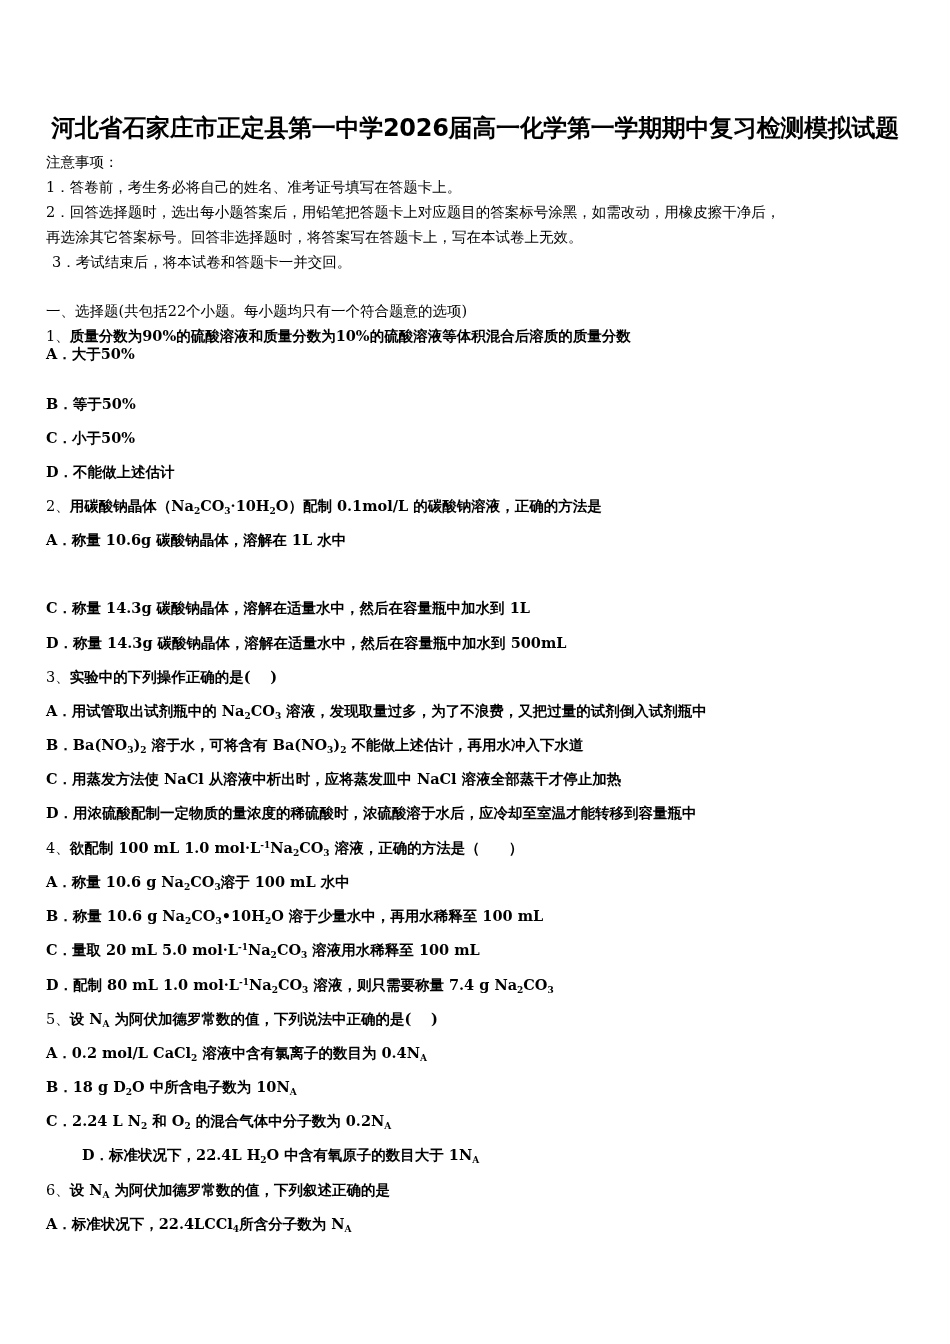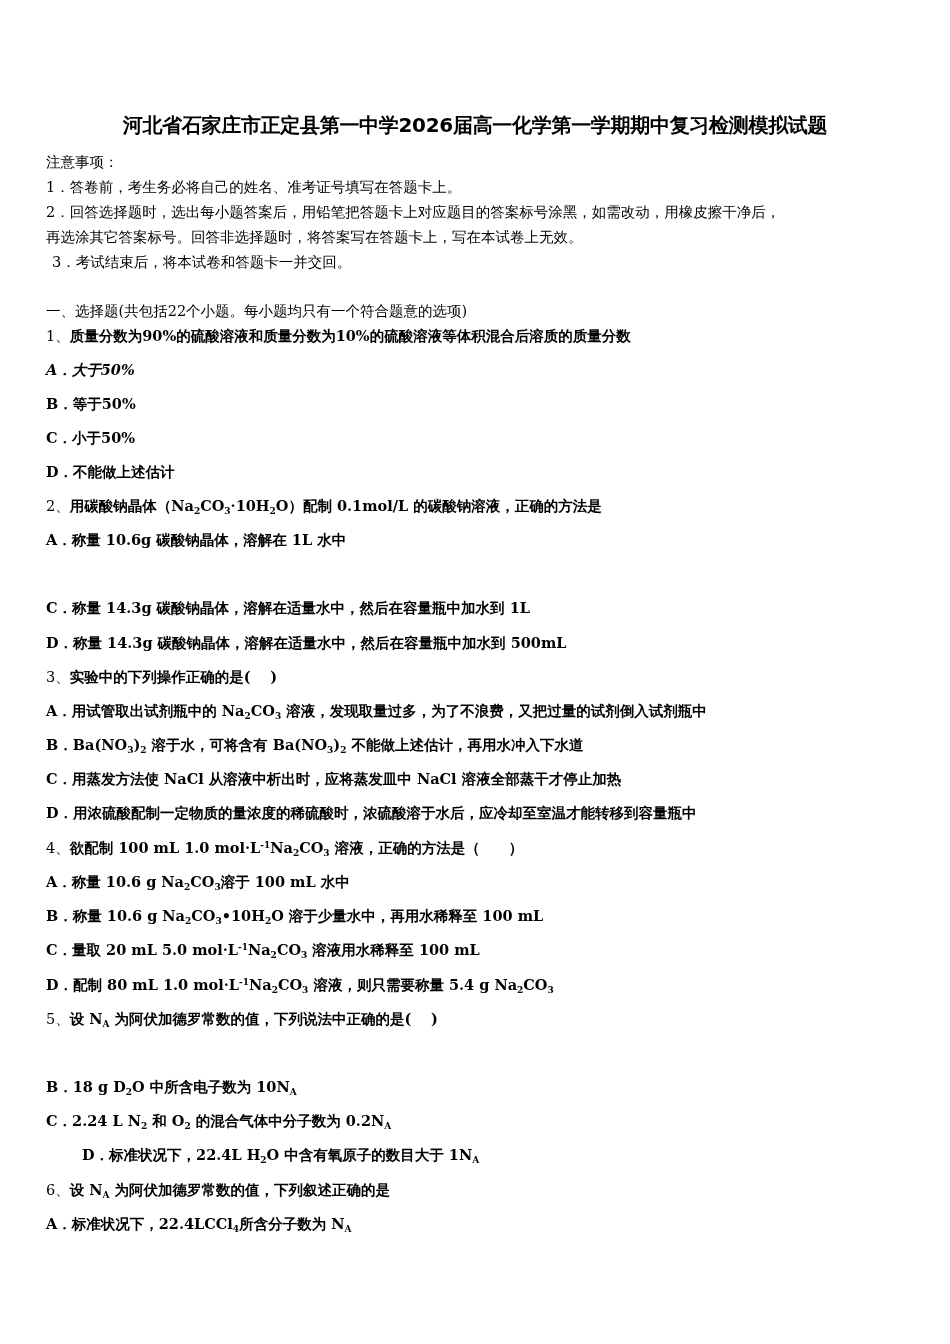--- a/index.html
+++ b/index.html
@@ -5,21 +5,21 @@
   html, body { margin: 0; padding: 0; background: #ffffff; }
   body {
     width: 950px; height: 1344px; position: relative; overflow: hidden;
     font-family: "DejaVu Serif", "Liberation Serif", serif;
     color: #000;
   }
   .page { position: absolute; left: 0; top: 0; width: 950px; height: 1344px; }
   .title {
     position: absolute; left: 0; width: 950px; top: 112px;
     text-align: center; font-family: "DejaVu Sans", "Liberation Sans", sans-serif;
-    font-weight: bold; font-size: 20px; letter-spacing: -0.3px;
+    font-weight: bold; font-size: 24px; letter-spacing: -0.3px;
   }
   .line {
     position: absolute; left: 46px; font-size: 14.5px; white-space: nowrap;
     line-height: 20px;
   }
   .b { font-weight: bold; }
   .qnum { font-weight: normal; }
   sub, sup { font-size: 9px; line-height: 0; }
   sub { vertical-align: -3px; }
   sup { vertical-align: 5px; }
@@ -35,21 +35,21 @@
   <div class="line" style="top:177px;">1．答卷前，考生务必将自己的姓名、准考证号填写在答题卡上。</div>
   <div class="line" style="top:202px;">2．回答选择题时，选出每小题答案后，用铅笔把答题卡上对应题目的答案标号涂黑，如需改动，用橡皮擦干净后，</div>
   <div class="line" style="top:227px;">再选涂其它答案标号。回答非选择题时，将答案写在答题卡上，写在本试卷上无效。</div>
   <div class="line" style="top:252px;margin-left:6px;">3．考试结束后，将本试卷和答题卡一并交回。</div>
 
   <div class="line" style="top:301px;">一、选择题(共包括22个小题。每小题均只有一个符合题意的选项)</div>
 
   <div class="line b" style="top:326px;">
     <span class="qnum">1、</span><span>质量分数为90%的硫酸溶液和质量分数为10%的硫酸溶液等体积混合后溶质的质量分数</span>
   </div>
-  <div class="line b" style="top:360px;font-style:italic;">A．大于50%</div>
+  <div class="line b" style="top:344px;">A．大于50%</div>
   <div class="line b" style="top:394px;">B．等于50%</div>
   <div class="line b" style="top:428px;">C．小于50%</div>
   <div class="line b" style="top:462px;">D．不能做上述估计</div>
 
   <div class="line b" style="top:496px;">
     <span class="qnum">2、</span><span>用碳酸钠晶体（Na</span><sub>2</sub><span>CO</span><sub>3</sub><span>·10H</span><sub>2</sub><span>O）配制 0.1mol/L 的碳酸钠溶液，正确的方法是</span>
   </div>
   <div class="line b" style="top:530px;">A．称量 10.6g 碳酸钠晶体，溶解在 1L 水中</div>
   <div class="line b" style="top:598px;">C．称量 14.3g 碳酸钠晶体，溶解在适量水中，然后在容量瓶中加水到 1L</div>
   <div class="line b" style="top:633px;">D．称量 14.3g 碳酸钠晶体，溶解在适量水中，然后在容量瓶中加水到 500mL</div>
@@ -72,25 +72,28 @@
   <div class="line b" style="top:872px;">
     <span>A．称量 10.6 g Na</span><sub>2</sub><span>CO</span><sub>3</sub><span>溶于 100 mL 水中</span>
   </div>
   <div class="line b" style="top:906px;">
     <span>B．称量 10.6 g Na</span><sub>2</sub><span>CO</span><sub>3</sub><span>•10H</span><sub>2</sub><span>O 溶于少量水中，再用水稀释至 100 mL</span>
   </div>
   <div class="line b" style="top:940px;">
     <span>C．量取 20 mL 5.0 mol·L</span><sup>-1</sup><span>Na</span><sub>2</sub><span>CO</span><sub>3</sub><span> 溶液用水稀释至 100  mL</span>
   </div>
   <div class="line b" style="top:975px;">
-    <span>D．配制 80 mL 1.0 mol·L</span><sup>-1</sup><span>Na</span><sub>2</sub><span>CO</span><sub>3</sub><span> 溶液，则只需要称量 5.4 g Na</span><sub>2</sub><span>CO</span><sub>3</sub>
+    <span>D．配制 80 mL 1.0 mol·L</span><sup>-1</sup><span>Na</span><sub>2</sub><span>CO</span><sub>3</sub><span> 溶液，则只需要称量 7.4 g Na</span><sub>2</sub><span>CO</span><sub>3</sub>
   </div>
 
   <div class="line b" style="top:1009px;">
     <span class="qnum">5、</span><span>设 N</span><sub>A</sub><span> 为阿伏加德罗常数的值，下列说法中正确的是(　 )</span>
+  </div>
+  <div class="line b" style="top:1043px;">
+    <span>A．0.2 mol/L CaCl</span><sub>2</sub><span> 溶液中含有氯离子的数目为 0.4N</span><sub>A</sub>
   </div>
   <div class="line b" style="top:1077px;">
     <span>B．18 g D</span><sub>2</sub><span>O 中所含电子数为 10N</span><sub>A</sub>
   </div>
   <div class="line b" style="top:1111px;">
     <span>C．2.24 L N</span><sub>2</sub><span> 和 O</span><sub>2</sub><span> 的混合气体中分子数为 0.2N</span><sub>A</sub>
   </div>
   <div class="line b" style="top:1145px;margin-left:36px;">
     <span>D．标准状况下，22.4L H</span><sub>2</sub><span>O 中含有氧原子的数目大于 1N</span><sub>A</sub>
   </div>

